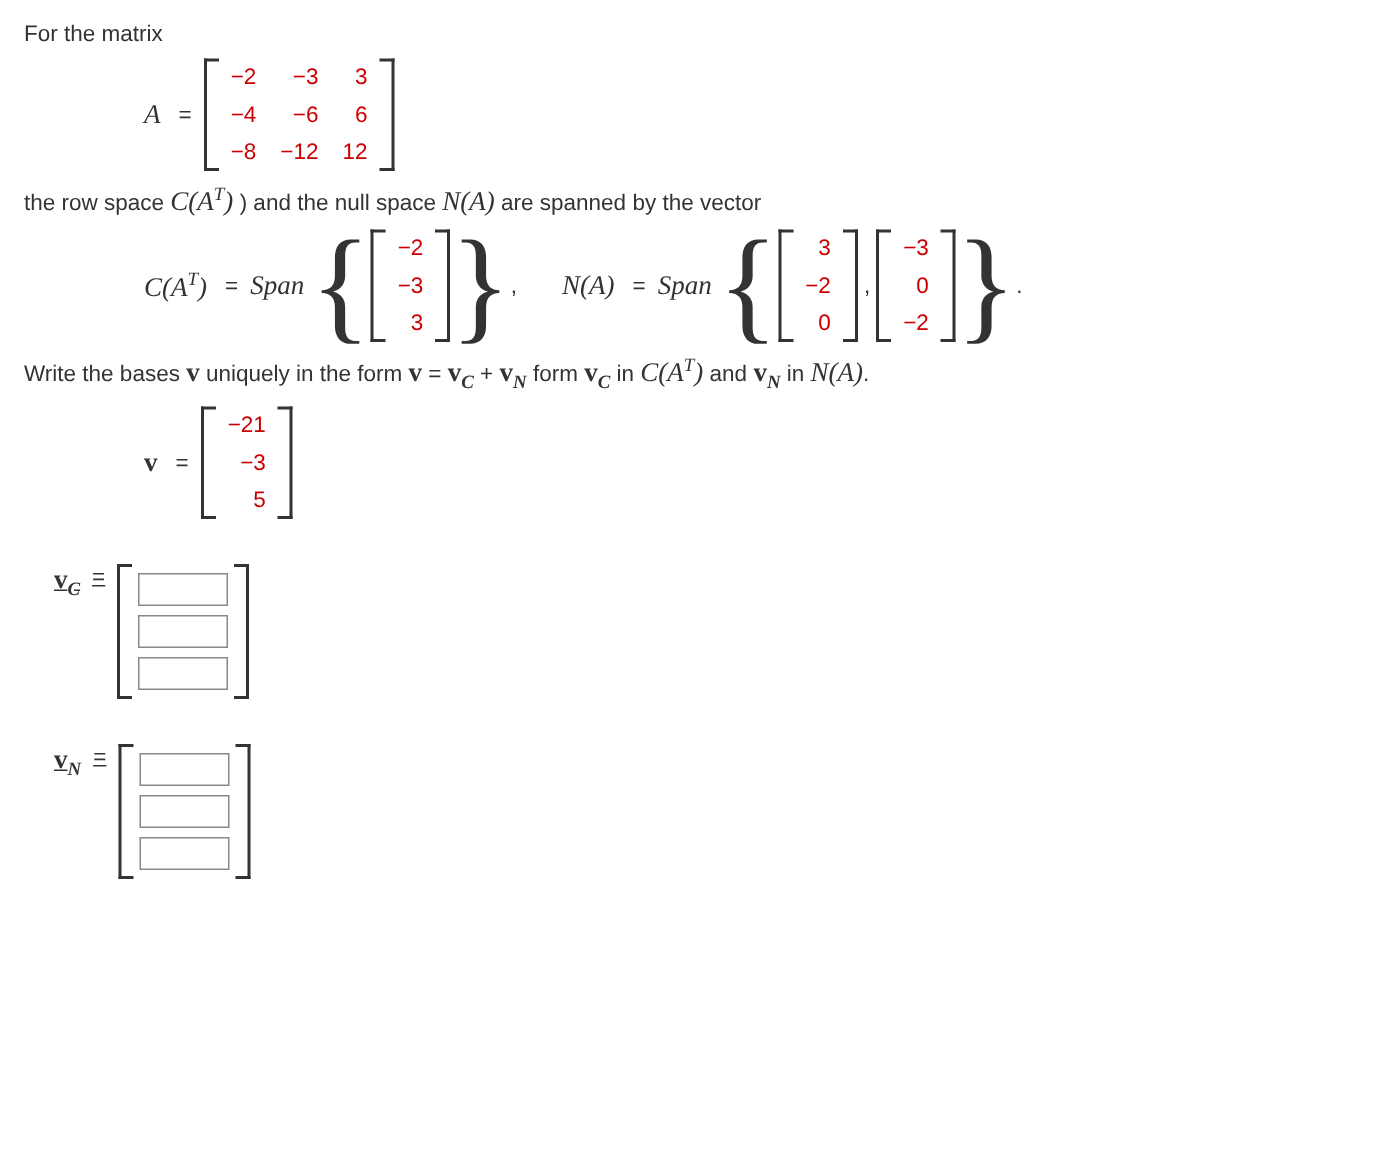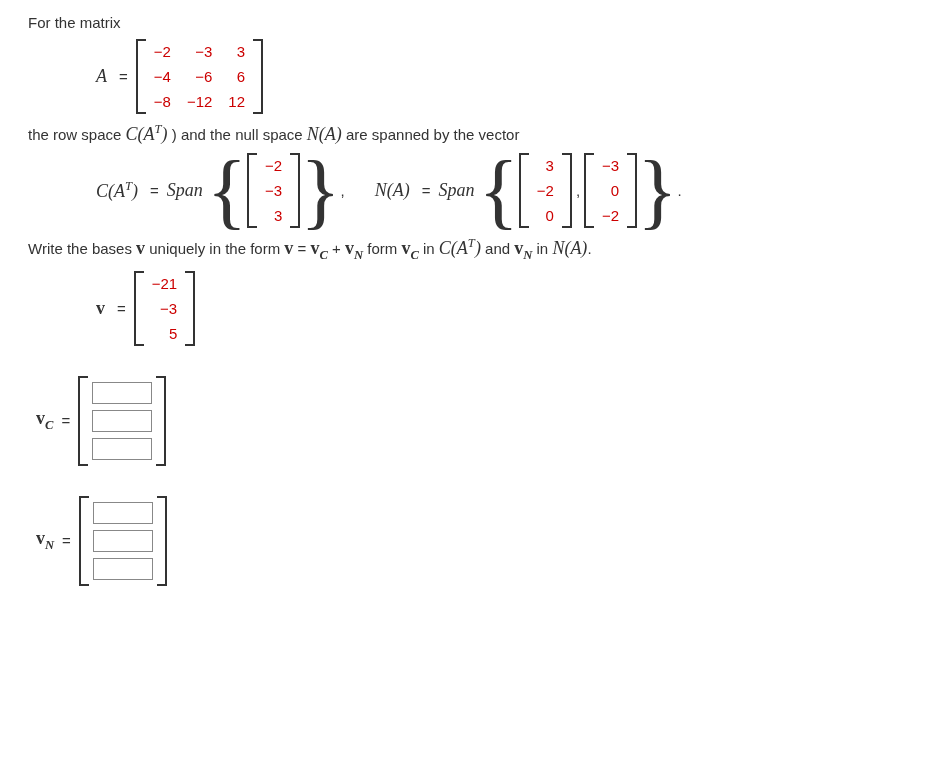--- a/index.html
+++ b/index.html
@@ -5,21 +5,21 @@
   body {
     font-family: Verdana, Geneva, sans-serif;
     font-size: 15px;
     color: #333;
     margin: 0;
     padding: 10px 16px;
     width: 925px;
     box-sizing: border-box;
   }
   .text-line {
-    margin: 4px 12px;
+    margin: 4px 0;
   }
   .italic-var {
     font-style: italic;
     font-family: 'Times New Roman', Times, serif;
     font-size: 18px;
   }
   .vec-var {
     font-family: 'Times New Roman', Times, serif;
     font-size: 18px;
     font-weight: bold;
@@ -89,22 +89,22 @@
   input.cell-input {
     width: 60px;
     height: 22px;
     border: 1px solid #888;
     font-size: 14px;
     padding: 2px 4px;
     box-sizing: border-box;
   }
   .answer-block {
     display: flex;
-    align-items: center;
     margin: 30px 0 30px 20px;
+    text-decoration: underline;
   }
   .answer-matrix {
     display: inline-flex;
     flex-direction: column;
     gap: 6px;
     padding: 6px 4px;
   }
 </style>
 </head>
 <body>

